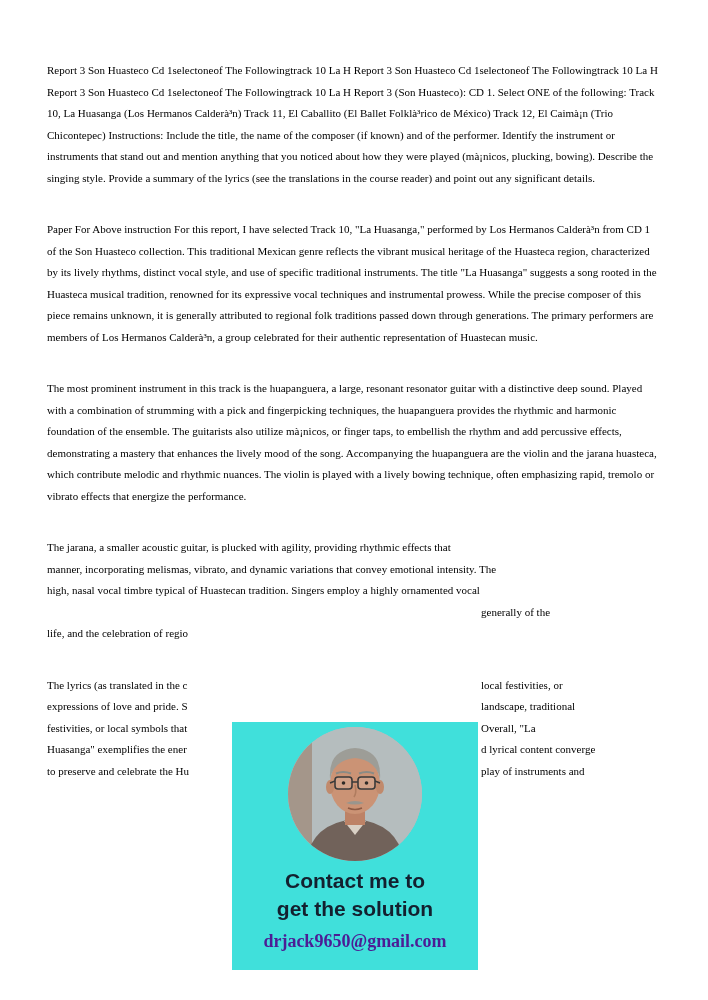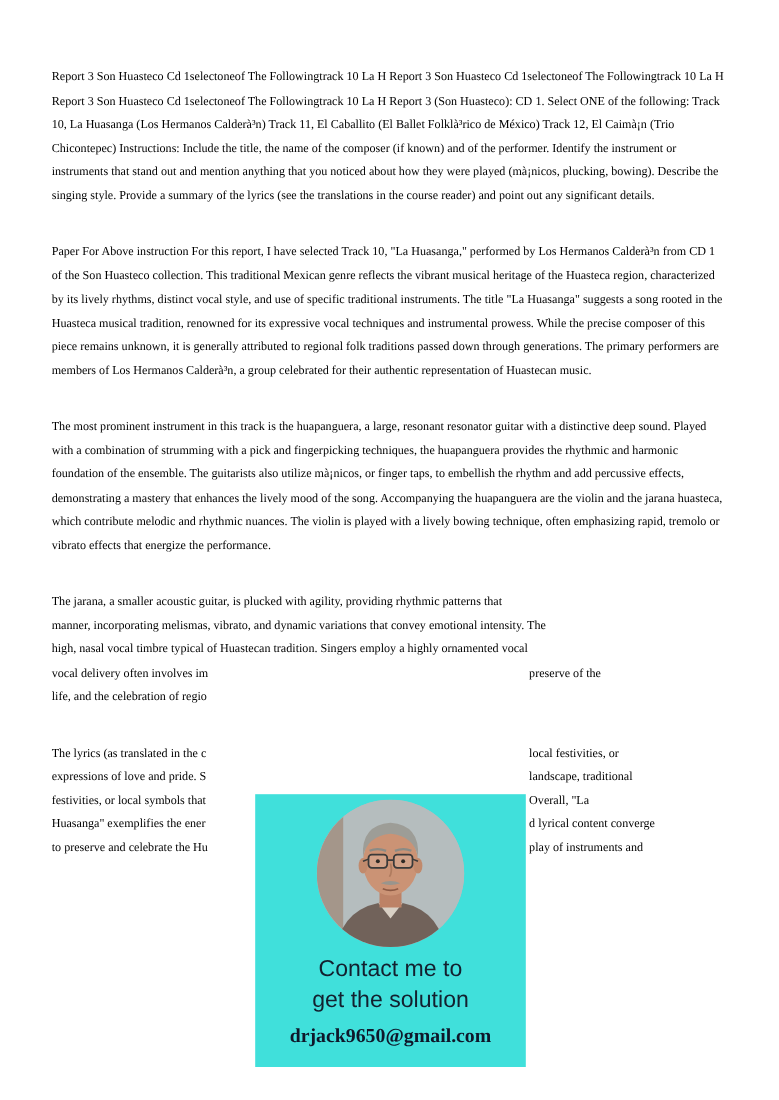--- a/index.html
+++ b/index.html
@@ -51,50 +51,50 @@
   .avatar {
     width: 134px;
     height: 134px;
     border-radius: 50%;
     margin: 5px auto 0 auto;
     overflow: hidden;
     background: #b5bdbe;
   }
   .contact-heading {
     font-family: "Liberation Sans", sans-serif;
-    font-weight: normal;
+    font-weight: bold;
     font-size: 21px;
     line-height: 28px;
     color: #13202f;
     margin-top: 6px;
   }
   .email {
     font-family: "Liberation Serif", serif;
     font-weight: bold;
     font-size: 18px;
-    color: #0f172a;
+    color: #4c1d95;
     margin-top: 8px;
   }
 </style>
 </head>
 <body>
 
 <div class="text-column">
 
   <p class="para">Report 3 Son Huasteco Cd 1selectoneof The Followingtrack 10 La H Report 3 Son Huasteco Cd 1selectoneof The Followingtrack 10 La H Report 3 Son Huasteco Cd 1selectoneof The Followingtrack 10 La H Report 3 (Son Huasteco): CD 1. Select ONE of the following: Track 10, La Huasanga (Los Hermanos Calderà³n) Track 11, El Caballito (El Ballet Folklà³rico de México) Track 12, El Caimà¡n (Trio Chicontepec) Instructions: Include the title, the name of the composer (if known) and of the performer. Identify the instrument or instruments that stand out and mention anything that you noticed about how they were played (mà¡nicos, plucking, bowing). Describe the singing style. Provide a summary of the lyrics (see the translations in the course reader) and point out any significant details.</p>
 
   <p class="para">Paper For Above instruction For this report, I have selected Track 10, "La Huasanga," performed by Los Hermanos Calderà³n from CD 1 of the Son Huasteco collection. This traditional Mexican genre reflects the vibrant musical heritage of the Huasteca region, characterized by its lively rhythms, distinct vocal style, and use of specific traditional instruments. The title "La Huasanga" suggests a song rooted in the Huasteca musical tradition, renowned for its expressive vocal techniques and instrumental prowess. While the precise composer of this piece remains unknown, it is generally attributed to regional folk traditions passed down through generations. The primary performers are members of Los Hermanos Calderà³n, a group celebrated for their authentic representation of Huastecan music.</p>
 
   <p class="para">The most prominent instrument in this track is the huapanguera, a large, resonant resonator guitar with a distinctive deep sound. Played with a combination of strumming with a pick and fingerpicking techniques, the huapanguera provides the rhythmic and harmonic foundation of the ensemble. The guitarists also utilize mà¡nicos, or finger taps, to embellish the rhythm and add percussive effects, demonstrating a mastery that enhances the lively mood of the song. Accompanying the huapanguera are the violin and the jarana huasteca, which contribute melodic and rhythmic nuances. The violin is played with a lively bowing technique, often emphasizing rapid, tremolo or vibrato effects that energize the performance.</p>
 
   <div class="para">
-    <div class="frag-line"><span>The jarana, a smaller acoustic guitar, is plucked with agility, providing rhythmic patterns that</span><span class="right-frag"></span></div>
+    <div class="frag-line"><span>The jarana, a smaller acoustic guitar, is plucked with agility, providing rhythmic effects that</span><span class="right-frag"></span></div>
     <div class="frag-line"><span>manner, incorporating melismas, vibrato, and dynamic variations that convey emotional intensity. The</span><span class="right-frag"></span></div>
     <div class="frag-line"><span>high, nasal vocal timbre typical of Huastecan tradition. Singers employ a highly ornamented vocal</span><span class="right-frag"></span></div>
-    <div class="frag-line"><span>vocal delivery often involves im</span><span class="right-frag">preserve of the</span></div>
+    <div class="frag-line"><span class="right-frag">generally of the</span></div>
     <div class="frag-line"><span>life, and the celebration of regio</span><span class="right-frag"></span></div>
   </div>
 
   <div class="para">
     <div class="frag-line"><span>The lyrics (as translated in the c</span><span class="right-frag">local festivities, or</span></div>
     <div class="frag-line"><span>expressions of love and pride. S</span><span class="right-frag">landscape, traditional</span></div>
     <div class="frag-line"><span>festivities, or local symbols that</span><span class="right-frag">Overall, "La</span></div>
     <div class="frag-line"><span>Huasanga" exemplifies the ener</span><span class="right-frag">d lyrical content converge</span></div>
     <div class="frag-line"><span>to preserve and celebrate the Hu</span><span class="right-frag">play of instruments and</span></div>
   </div>

